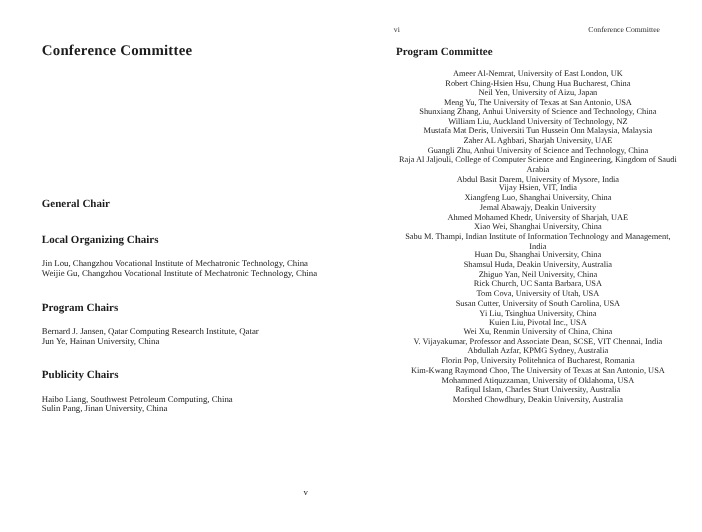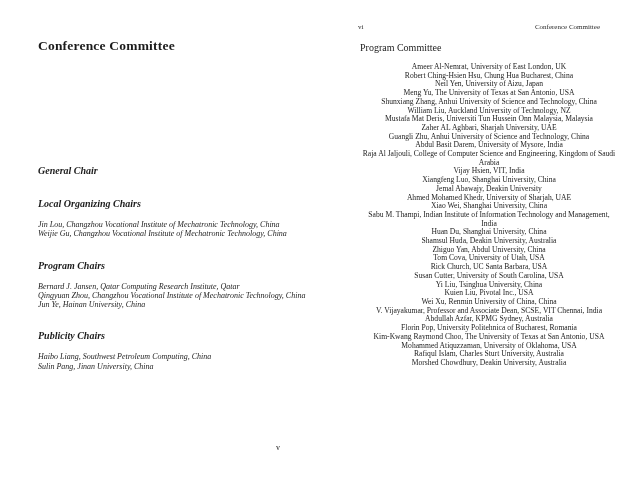--- a/index.html
+++ b/index.html
@@ -33,23 +33,22 @@
     margin: 0;
     font-size: 13.5px;
     font-weight: bold;
     line-height: 14px;
     letter-spacing: 0.2px;
   }
 
   .sections {
     position: absolute;
     left: 38px;
-    top: 165px;
+    top: 180px;
     width: 270px;
-    font-style: italic;
   }
   .sec-heading {
     margin: 21px 0 0 0;
     font-size: 10px;
     font-weight: bold;
     line-height: 12px;
   }
   .sec-heading:first-child { margin-top: 0; }
   .member-list { margin-top: 10px; }
   .member {
@@ -77,21 +76,21 @@
     color: #2a2a2a;
     gap: 8px;
   }
 
   .pc-heading {
     position: absolute;
     left: 41px;
     top: 42px;
     margin: 0;
     font-size: 10px;
-    font-weight: normal;
+    font-weight: bold;
     line-height: 12px;
   }
 
   .pc-list {
     position: absolute;
     left: 41px;
     top: 63px;
     width: 258px;
   }
   .pc-list .member {
@@ -111,21 +110,20 @@
     <div class="sections" id="left-sections">
         <h3 class="sec-heading">General Chair</h3>
         <h3 class="sec-heading">Local Organizing Chairs</h3>
         <div class="member-list">
           <div class="member">Jin Lou, Changzhou Vocational Institute of Mechatronic Technology, China</div>
           <div class="member">Weijie Gu, Changzhou Vocational Institute of Mechatronic Technology, China</div>
         </div>
         <h3 class="sec-heading">Program Chairs</h3>
         <div class="member-list">
           <div class="member">Bernard J. Jansen, Qatar Computing Research Institute, Qatar</div>
-          <div class="member">Qingyuan Zhou, Changzhou Vocational Institute of Mechatronic Technology, China</div>
           <div class="member">Jun Ye, Hainan University, China</div>
         </div>
         <h3 class="sec-heading">Publicity Chairs</h3>
         <div class="member-list">
           <div class="member">Haibo Liang, Southwest Petroleum Computing, China</div>
           <div class="member">Sulin Pang, Jinan University, China</div>
         </div>
       </div>
 
     <div class="page-footer">v</div>
@@ -142,33 +140,33 @@
     <div class="pc-list" id="right-members">
         <div class="member">Ameer Al-Nemrat, University of East London, UK</div>
         <div class="member">Robert Ching-Hsien Hsu, Chung Hua Bucharest, China</div>
         <div class="member">Neil Yen, University of Aizu, Japan</div>
         <div class="member">Meng Yu, The University of Texas at San Antonio, USA</div>
         <div class="member">Shunxiang Zhang, Anhui University of Science and Technology, China</div>
         <div class="member">William Liu, Auckland University of Technology, NZ</div>
         <div class="member">Mustafa Mat Deris, Universiti Tun Hussein Onn Malaysia, Malaysia</div>
         <div class="member">Zaher AL Aghbari, Sharjah University, UAE</div>
         <div class="member">Guangli Zhu, Anhui University of Science and Technology, China</div>
+        <div class="member">Raja Al Jaljouli, College of Computer Science and Engineering, Kingdom of Saudi Arabia</div>
         <div class="member">Abdul Basit Darem, University of Mysore, India</div>
-        <div class="member">Raja Al Jaljouli, College of Computer Science and Engineering, Kingdom of Saudi Arabia</div>
         <div class="member">Vijay Hsien, VIT, India</div>
         <div class="member">Xiangfeng Luo, Shanghai University, China</div>
         <div class="member">Jemal Abawajy, Deakin University</div>
         <div class="member">Ahmed Mohamed Khedr, University of Sharjah, UAE</div>
         <div class="member">Xiao Wei, Shanghai University, China</div>
         <div class="member">Sabu M. Thampi, Indian Institute of Information Technology and Management, India</div>
         <div class="member">Huan Du, Shanghai University, China</div>
         <div class="member">Shamsul Huda, Deakin University, Australia</div>
-        <div class="member">Zhiguo Yan, Abdul University, China</div>
+        <div class="member">Zhiguo Yan, Neil University, China</div>
+        <div class="member">Rick Church, UC Santa Barbara, USA</div>
         <div class="member">Tom Cova, University of Utah, USA</div>
-        <div class="member">Rick Church, UC Santa Barbara, USA</div>
         <div class="member">Susan Cutter, University of South Carolina, USA</div>
         <div class="member">Yi Liu, Tsinghua University, China</div>
         <div class="member">Kuien Liu, Pivotal Inc., USA</div>
         <div class="member">Wei Xu, Renmin University of China, China</div>
         <div class="member">V. Vijayakumar, Professor and Associate Dean, SCSE, VIT Chennai, India</div>
         <div class="member">Abdullah Azfar, KPMG Sydney, Australia</div>
         <div class="member">Florin Pop, University Politehnica of Bucharest, Romania</div>
         <div class="member">Kim-Kwang Raymond Choo, The University of Texas at San Antonio, USA</div>
         <div class="member">Mohammed Atiquzzaman, University of Oklahoma, USA</div>
         <div class="member">Rafiqul Islam, Charles Sturt University, Australia</div>

